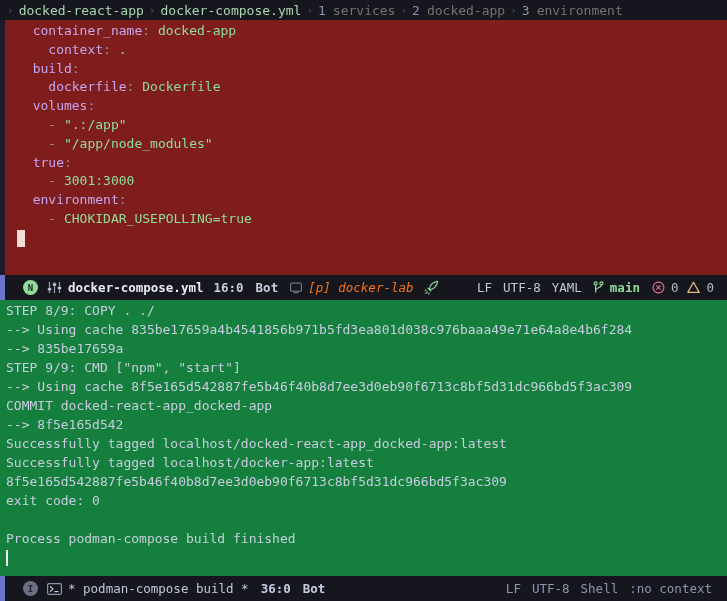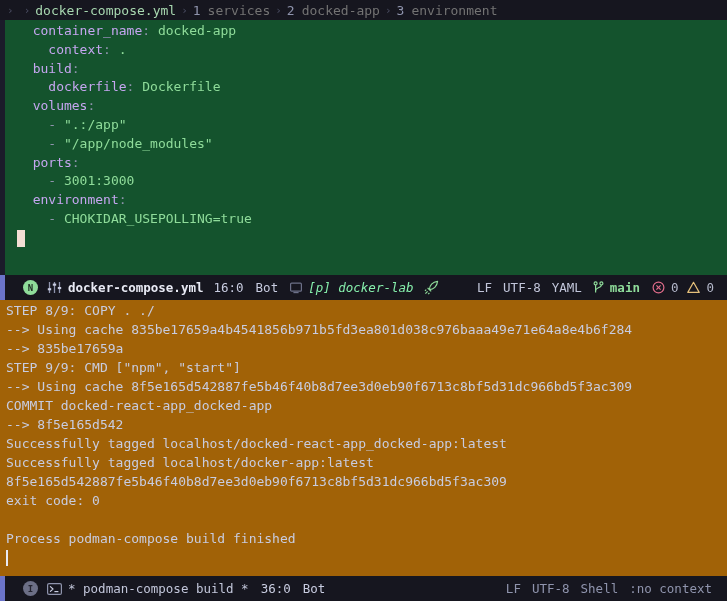--- a/index.html
+++ b/index.html
@@ -40,21 +40,21 @@
     padding: 0 5px;
     font-size: 11px;
   }
   .bc-crumb { color: #a8d8b0; }
   .bc-crumb.dim { color: #737373; }
   .bc-idx { color: #8f94ad; padding-right: 7px; }
 
   
   .editor {
     position: relative;
-    background: #14532d;
+    background: #7f1d1d;
     flex: 0 0 auto;
     height: 253px;
     overflow: hidden;
     padding-top: 2px;
   }
   .editor-gutterbar {
     position: absolute;
     left: 0; top: 0; bottom: 0;
     width: 5px;
     background: #1b1b2a;
@@ -118,36 +118,36 @@
     align-items: center;
     justify-content: center;
     margin-right: 6px;
     flex: 0 0 auto;
   }
   .sb-file {
     color: #e8eaf4;
     font-weight: bold;
     margin-right: 10px;
   }
-  .sb-pos { color: #c8cce0; margin-right: 12px; }
+  .sb-pos { color: #c8cce0; margin-right: 12px; font-weight: bold; }
   .sb-proj {
-    color: #86efac;
+    color: #f97316;
     font-style: italic;
     margin-right: 10px;
   }
   .sb-item { color: #c2c6da; margin-right: 11px; }
   .sb-branch { color: #8fdc9a; font-weight: bold; margin-right: 12px; }
   .sb-count { color: #b5b9cc; margin-right: 9px; }
   .sb-term-cmd { color: #c2c6da; margin-right: 12px; }
   .sb-muted { color: #8f94ad; margin-right: 11px; }
 
   
   .terminal {
     flex: 1 1 auto;
-    background: #a16207;
+    background: #15803d;
     overflow: hidden;
     padding-top: 1px;
     position: relative;
   }
   .term-line {
     height: 19px;
     line-height: 19px;
     white-space: pre;
     padding-left: 6px;
     font-size: 13px;
@@ -161,20 +161,21 @@
     background: #e8eaf4;
   }
 </style>
 </head>
 <body>
 
 <div class="app">
 
   <div class="breadcrumb">
     <span class="bc-sep">›</span>
+    <span class="bc-crumb">docked-react-app</span>
     <span class="bc-sep">›</span>
     <span class="bc-crumb">docker-compose.yml</span>
     <span class="bc-sep">›</span>
     <span class="bc-idx">1</span>
     <span class="bc-crumb dim">services</span>
     <span class="bc-sep">›</span>
     <span class="bc-idx">2</span>
     <span class="bc-crumb dim">docked-app</span>
     <span class="bc-sep">›</span>
     <span class="bc-idx">3</span>
@@ -184,21 +185,21 @@
   <div class="editor">
     <div class="editor-gutterbar"></div>
     <div id="code-area">
         <div class="code-line"><span class="tok-plain">  </span><span class="tok-key">container_name</span><span class="tok-punct">: </span><span class="tok-str">docked-app</span></div>
         <div class="code-line"><span class="tok-plain">    </span><span class="tok-key">context</span><span class="tok-punct">: </span><span class="tok-str">.</span></div>
         <div class="code-line"><span class="tok-plain">  </span><span class="tok-key">build</span><span class="tok-punct">:</span></div>
         <div class="code-line"><span class="tok-plain">    </span><span class="tok-key">dockerfile</span><span class="tok-punct">: </span><span class="tok-str">Dockerfile</span></div>
         <div class="code-line"><span class="tok-plain">  </span><span class="tok-key">volumes</span><span class="tok-punct">:</span></div>
         <div class="code-line"><span class="tok-plain">    </span><span class="tok-dash">- </span><span class="tok-str">".:/app"</span></div>
         <div class="code-line"><span class="tok-plain">    </span><span class="tok-dash">- </span><span class="tok-str">"/app/node_modules"</span></div>
-        <div class="code-line"><span class="tok-plain">  </span><span class="tok-key">ports</span><span class="tok-punct">:</span></div>
+        <div class="code-line"><span class="tok-plain">  </span><span class="tok-key">true</span><span class="tok-punct">:</span></div>
         <div class="code-line"><span class="tok-plain">    </span><span class="tok-dash">- </span><span class="tok-num">3001:3000</span></div>
         <div class="code-line"><span class="tok-plain">  </span><span class="tok-key">environment</span><span class="tok-punct">:</span></div>
         <div class="code-line"><span class="tok-plain">    </span><span class="tok-dash">- </span><span class="tok-str">CHOKIDAR_USEPOLLING=true</span></div>
         <div class="code-line">&nbsp;</div>
         <div class="code-line">&nbsp;</div>
       </div>
     <div class="cursor-block" id="editor-cursor" style="top: 209.8px;"></div>
   </div>
 
   <div class="statusbar">

